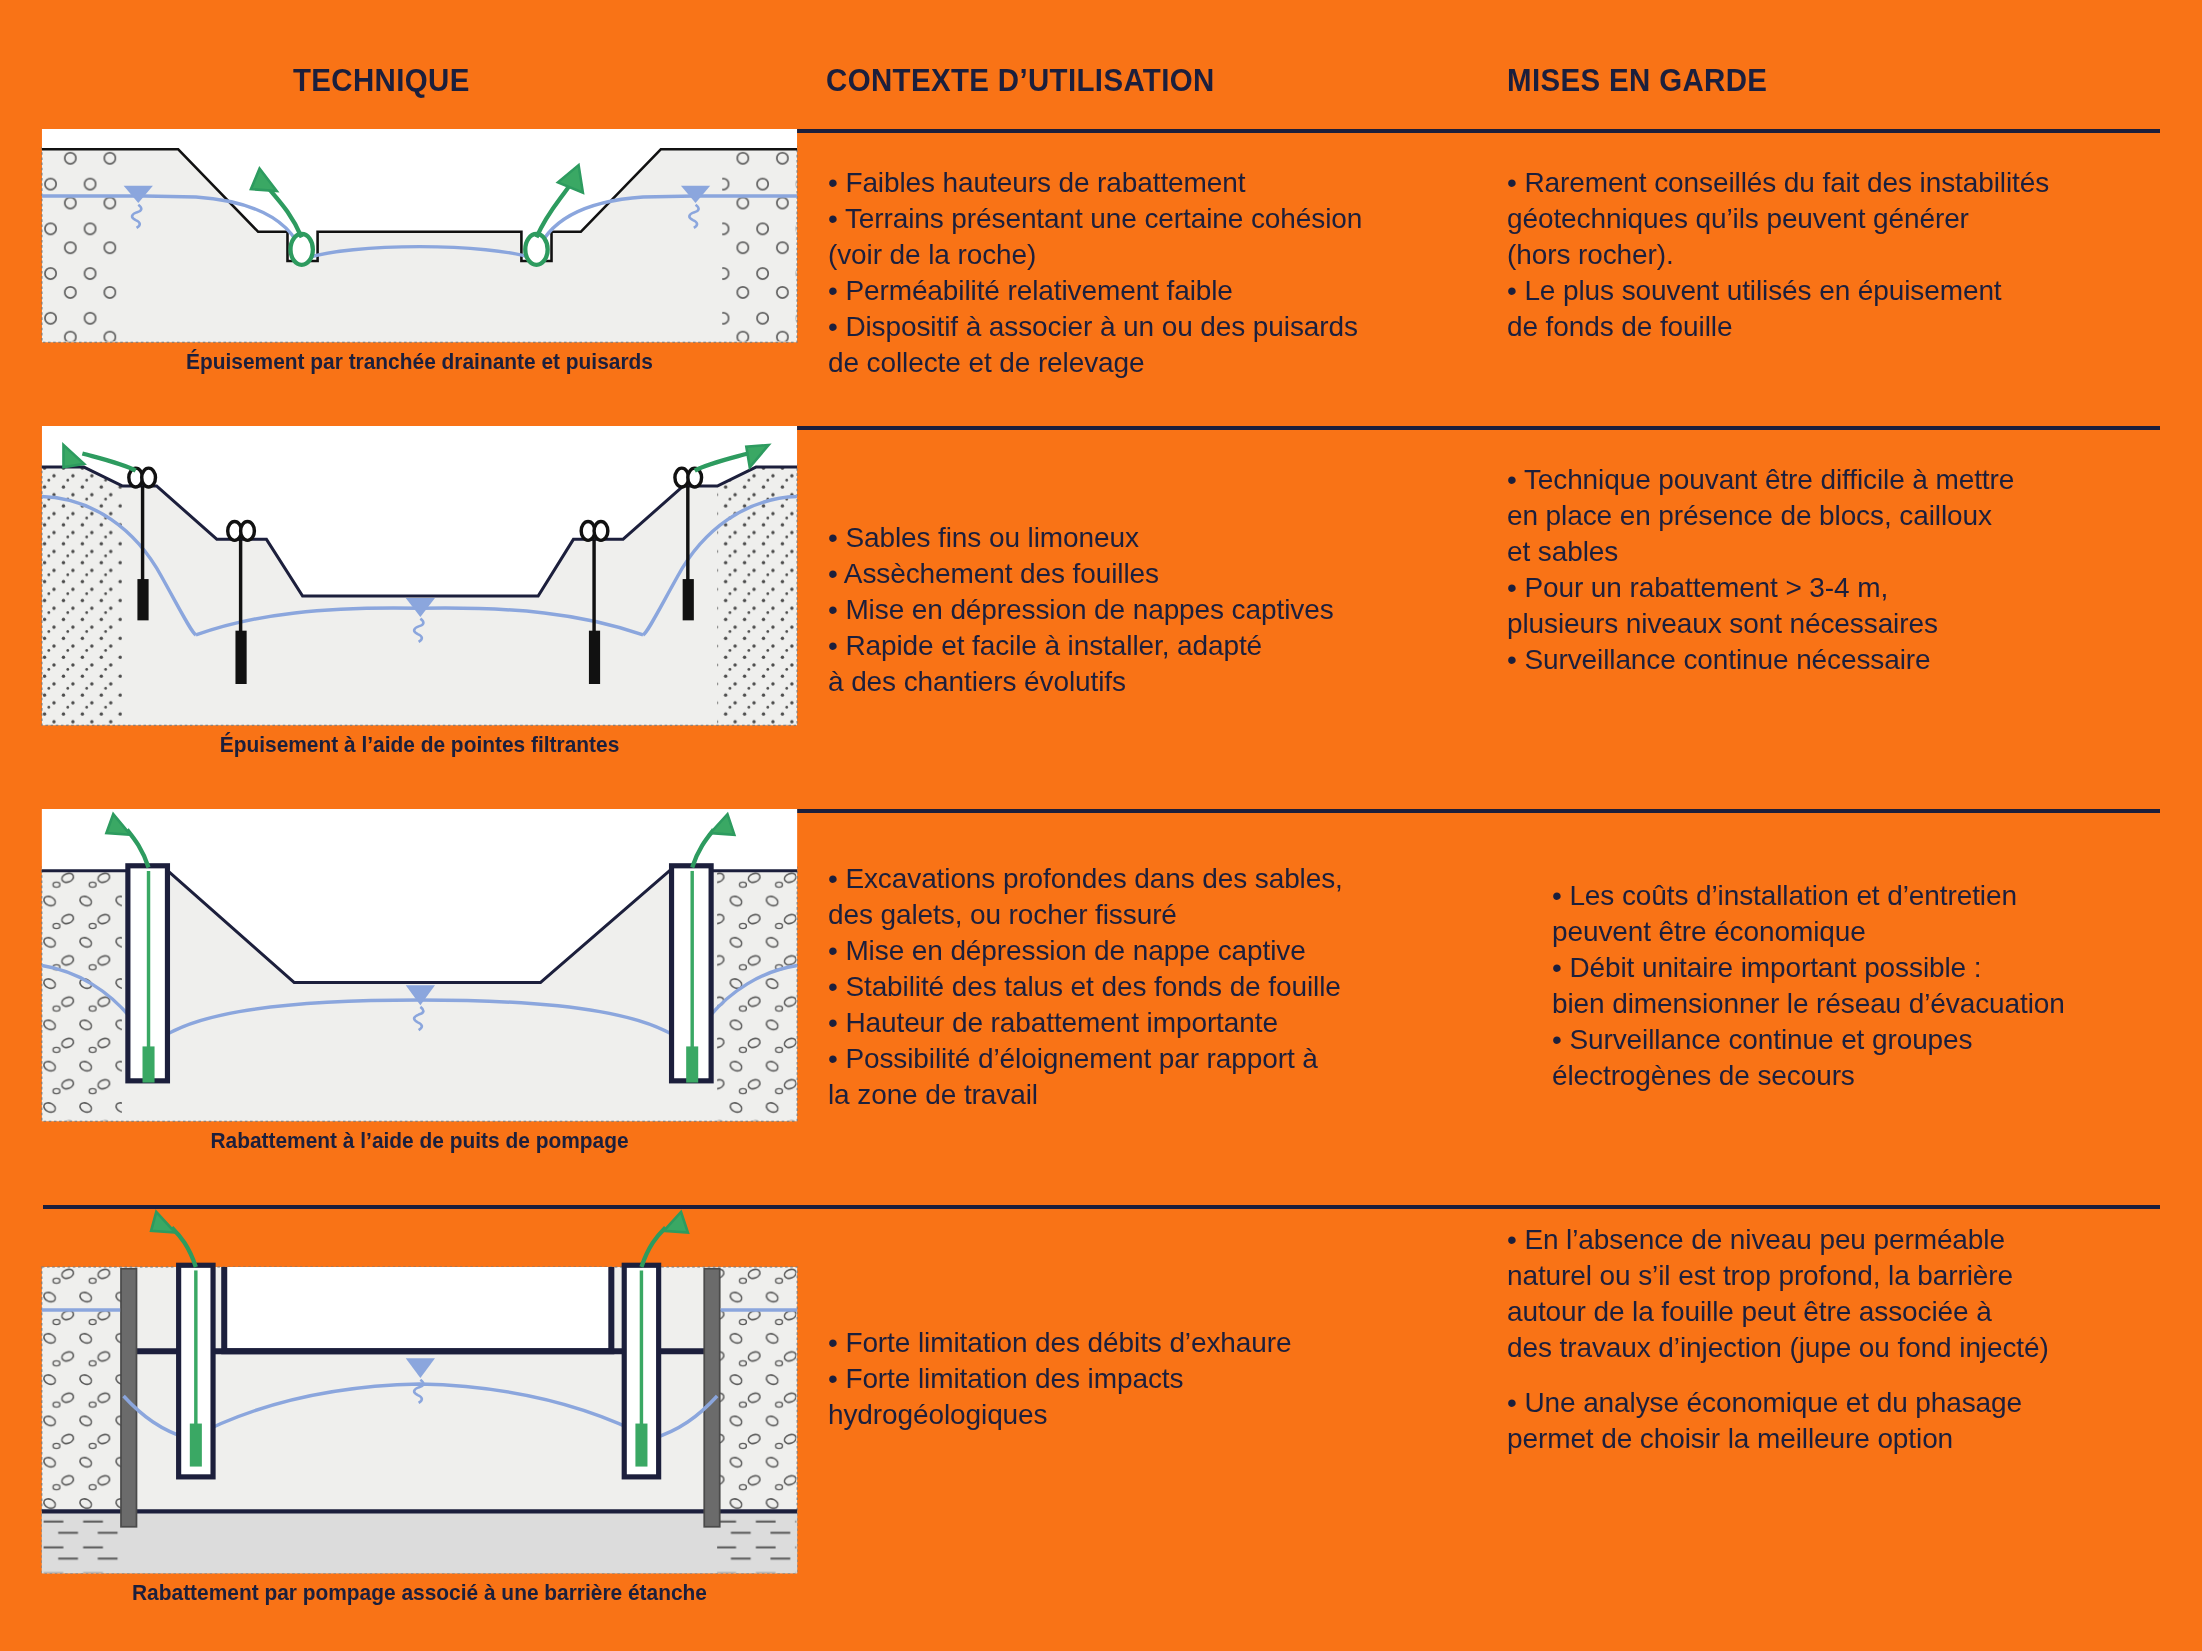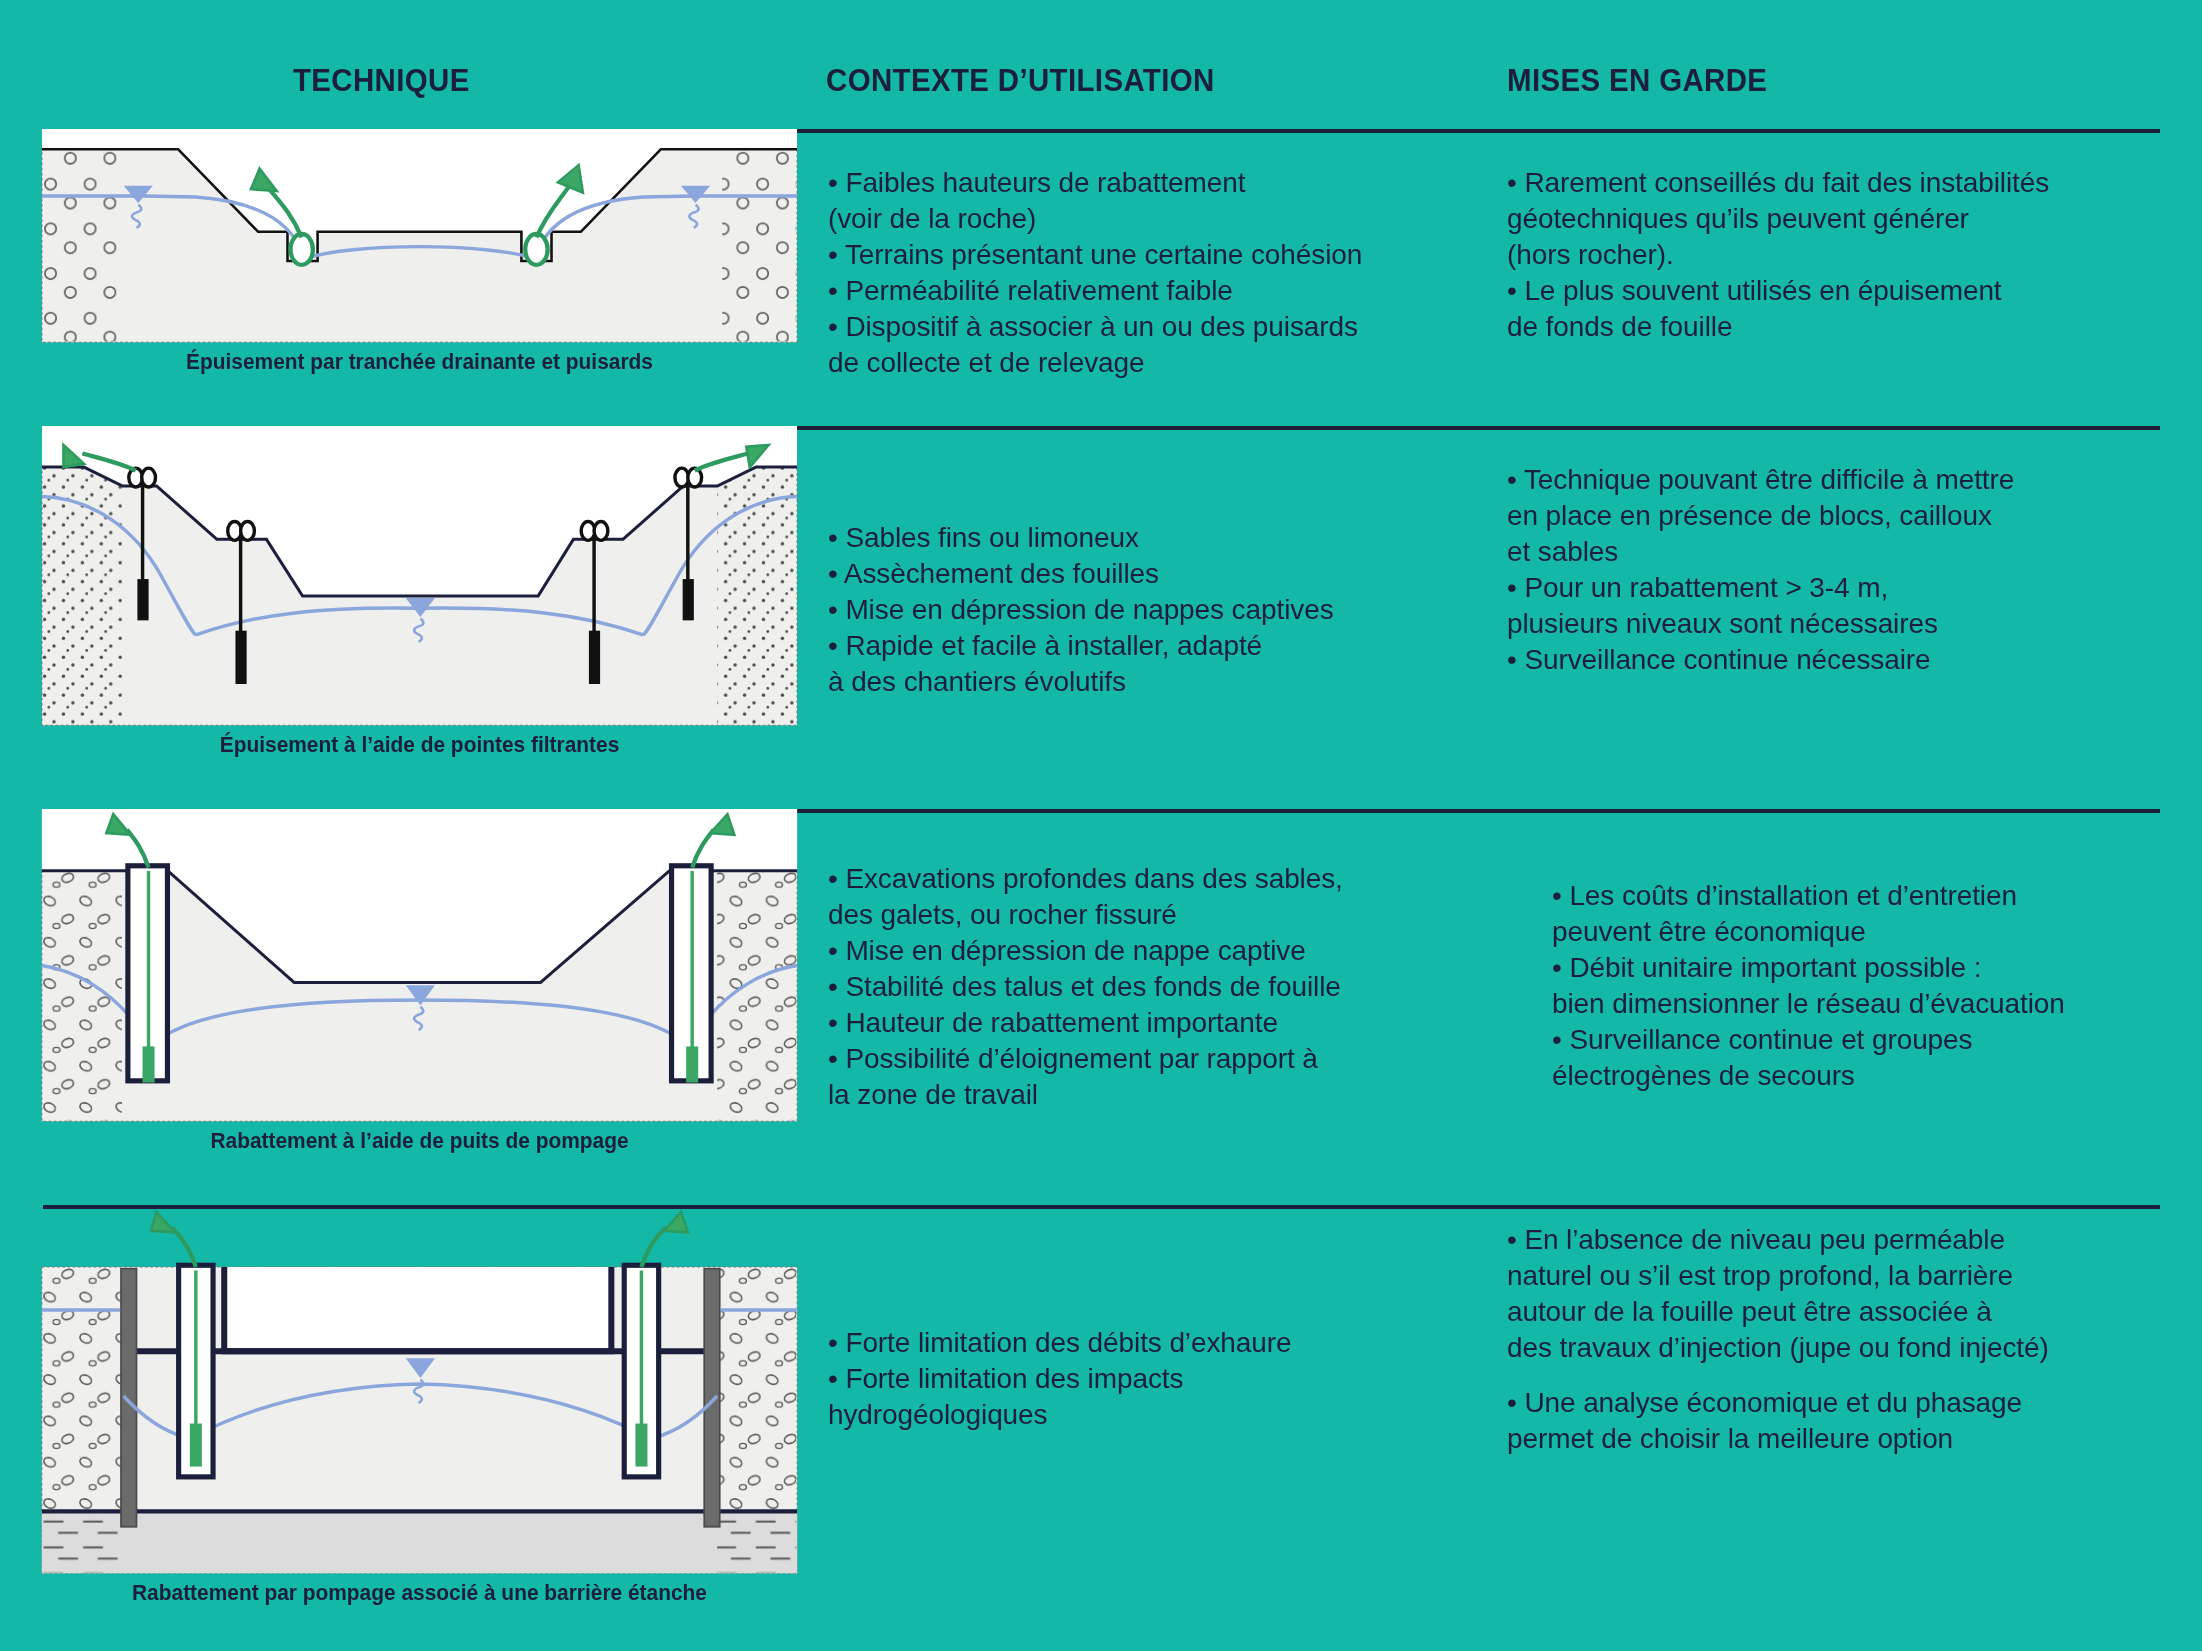--- a/index.html
+++ b/index.html
@@ -5,21 +5,21 @@
   * { box-sizing: border-box; }
   html, body {
     margin: 0; padding: 0;
     background: #ffffff;
     width: 2203px; height: 1652px;
     font-family: "Liberation Sans", sans-serif;
   }
   #page {
     position: relative;
     width: 2203px; height: 1652px;
-    background: #14b8a6;
+    background: #f97316;
     overflow: hidden;
   }
 
   
   .col-head {
     position: absolute;
     font-weight: bold;
     font-size: 32px;
     letter-spacing: 0.4px;
     color: #1c1f3c;
@@ -146,22 +146,22 @@
             <path d="M576,126 C589,96 604,82 617,62" fill="none" stroke="#2d9b5f" stroke-width="5"></path>
             <polygon points="625,42 630,74 601,62" fill="#3aa864" stroke="#2d9b5f" stroke-width="3"></polygon>
           </g>
         </svg>
       </div>
       <div class="fig-caption">Épuisement par tranchée drainante et puisards</div>
     </div>
 
     <div class="txt col-ctx" id="ctx-1">
       <p>• Faibles hauteurs de rabattement</p>
+      <p>• Terrains présentant une certaine cohésion</p>
       <p>(voir de la roche)</p>
-      <p>• Terrains présentant une certaine cohésion</p>
       <p>• Perméabilité relativement faible</p>
       <p>• Dispositif à associer à un ou des puisards</p>
       <p>de collecte et de relevage</p>
     </div>
 
     <div class="txt col-mises" id="mises-1">
       <p>• Rarement conseillés du fait des instabilités</p>
       <p>géotechniques qu’ils peuvent générer</p>
       <p>(hors rocher).</p>
       <p>• Le plus souvent utilisés en épuisement</p>

